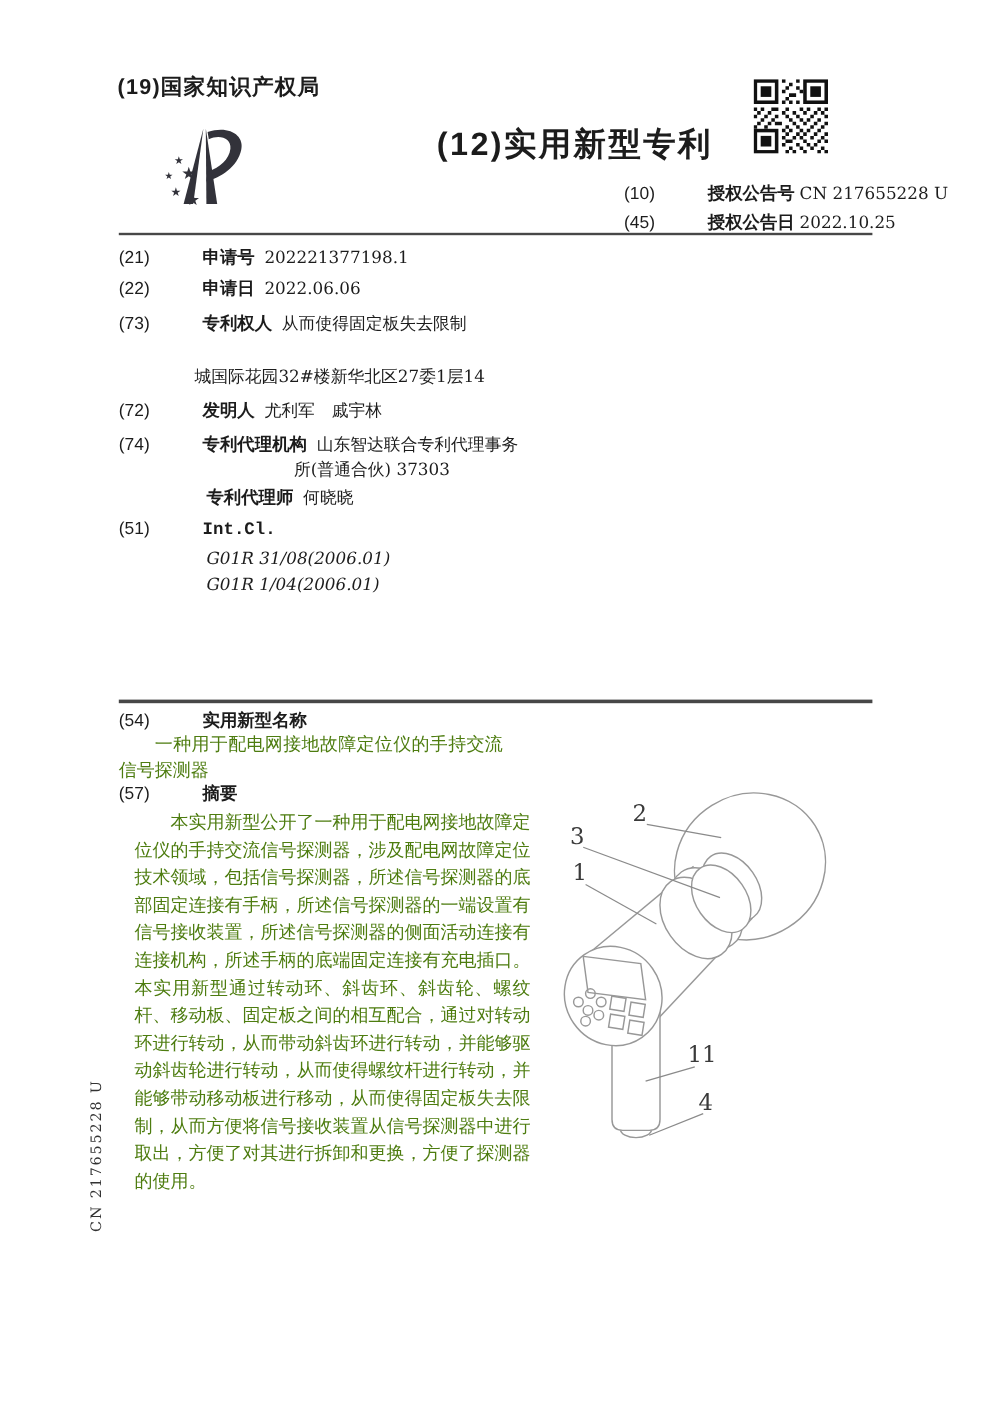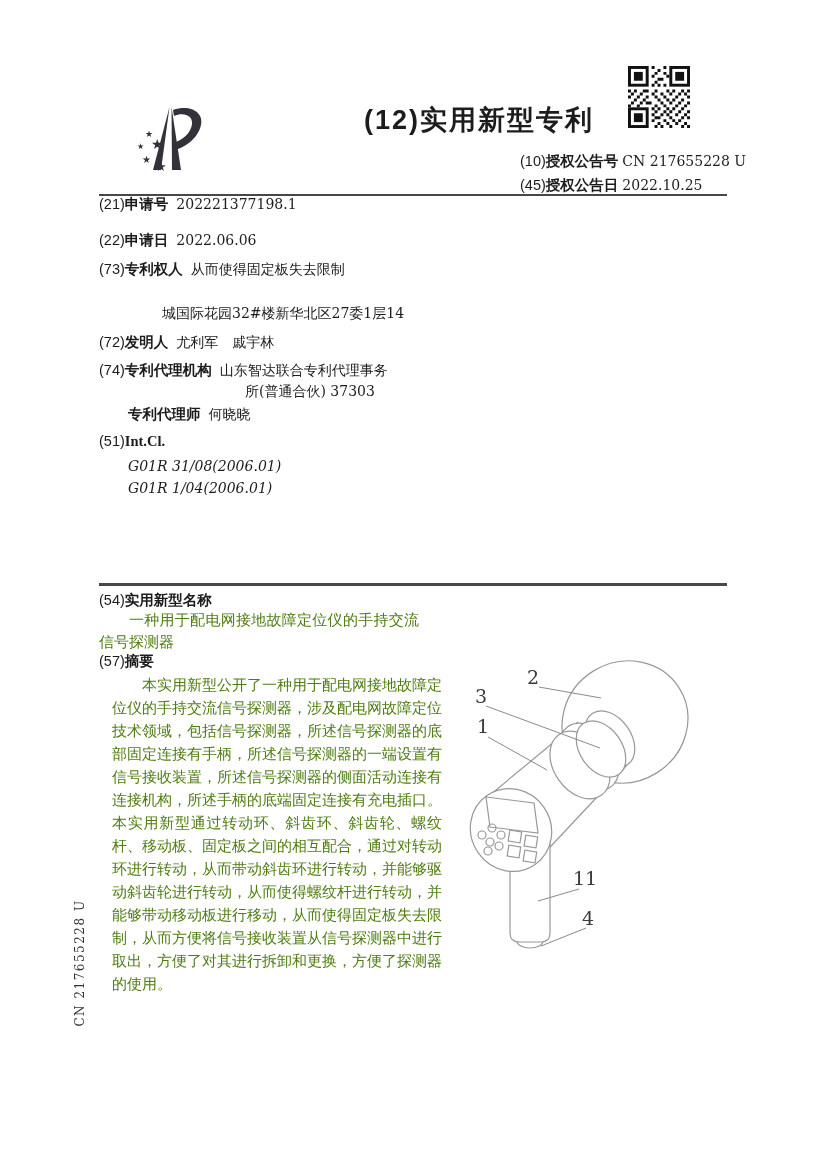--- a/index.html
+++ b/index.html
@@ -7,21 +7,21 @@
   .page {
     position:relative;
     width:826px; height:1169px;
     background:#ffffff;
     margin:0 auto;
     overflow:hidden;
     font-family:"Liberation Sans", sans-serif;
     color:#1c1c1c;
   }
   .abs { position:absolute; }
-  .lbl { font-family:Liberation Serif, serif; font-weight:bold; }
+  .lbl { font-family:Liberation Mono, monospace; font-weight:bold;margin-left:44px; }
   .pfx { font-family:"Liberation Sans", sans-serif; font-weight:normal; }
   .val { font-family:"DejaVu Serif","Liberation Serif", serif; font-weight:normal; }
   .office { left:98px; top:60px; font-size:18px; font-weight:bold; letter-spacing:1px; }
   .doc-type { left:316px; top:102px; font-size:27px; font-weight:bold; letter-spacing:2px;margin-left:48px; }
   .pub-row { font-size:14.5px; }
   .pub-row .val { font-size:14px; }
   .rule { background:#474747; }
   .bib-row { font-size:14.5px; white-space:nowrap; }
   .bib-row .val { font-size:14px; }
   .pages-info { left:473px; top:561px; font-size:14px; font-family:"DejaVu Serif","Liberation Serif",serif; }
@@ -32,28 +32,29 @@
   }
   .title-para { left:99px; top:609px; width:320px; line-height:22px; }
   .abstract-para { left:112px; top:674px; width:330px; line-height:23px; }
   .side-code {
     left:80px; top:963px;
     transform:translate(-50%,-50%) rotate(-90deg);
     font-family:"DejaVu Serif","Liberation Serif", serif;
     font-size:12px; letter-spacing:1.5px; color:#333;
     white-space:nowrap;
   }
-  .it { font-style:italic; }
+  .it { font-style:italic;margin-left:44px; }
   svg text { font-family:"DejaVu Serif","Liberation Serif", serif; }
 </style>
 </head>
 <body>
 
 <div class="page">
 
+  <div class="abs office">(19)国家知识产权局</div>
 
   <svg class="abs" style="left:628px; top:66px;" width="62" height="62" viewBox="0 0 63 63">
     <rect x="0" y="0" width="63" height="63" fill="#fff"></rect>
     <g fill="#111">
       <rect x="0" y="0" width="21" height="21"></rect>
         <rect x="3" y="3" width="15" height="15" fill="#fff"></rect>
         <rect x="6" y="6" width="9" height="9"></rect>
       <rect x="42" y="0" width="21" height="21"></rect>
         <rect x="45" y="3" width="15" height="15" fill="#fff"></rect>
         <rect x="48" y="6" width="9" height="9"></rect>
@@ -96,21 +97,21 @@
     <span class="pfx">(10)</span><span class="lbl">授权公告号</span>
     <span class="val">CN 217655228 U</span>
   </div>
   <div class="abs pub-row" style="left:520px; top:176px;">
     <span class="pfx">(45)</span><span class="lbl">授权公告日</span>
     <span class="val">2022.10.25</span>
   </div>
 
   <div class="abs rule" style="left:99px; top:194px; width:628px; height:2px;"></div>
 
-  <div class="abs bib-row" style="left:99px; top:195px;text-align:right;">
+  <div class="abs bib-row" style="left:99px; top:205px;text-align:right;">
     <span class="pfx">(21)</span><span class="lbl">申请号</span>&nbsp;
     <span class="val">202221377198.1</span>
   </div>
   <div class="abs bib-row" style="left:99px; top:231px;">
     <span class="pfx">(22)</span><span class="lbl">申请日</span>&nbsp;
     <span class="val">2022.06.06</span>
   </div>
   <div class="abs bib-row" style="left:99px; top:260px;">
     <span class="pfx">(73)</span><span class="lbl">专利权人</span>&nbsp;
     <span class="val">从而使得固定板失去限制</span>

